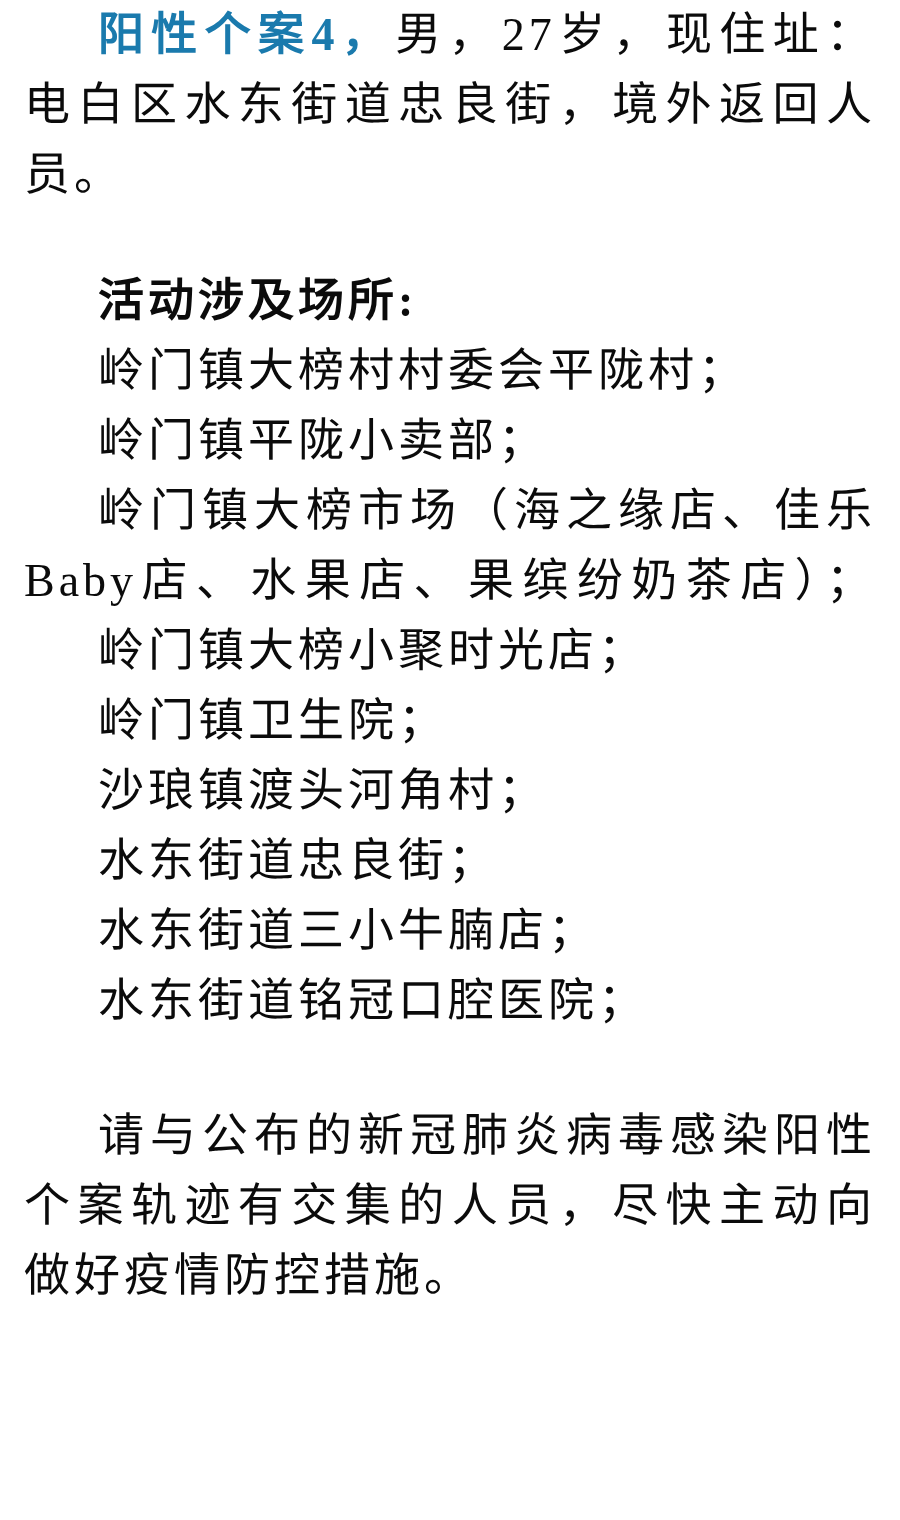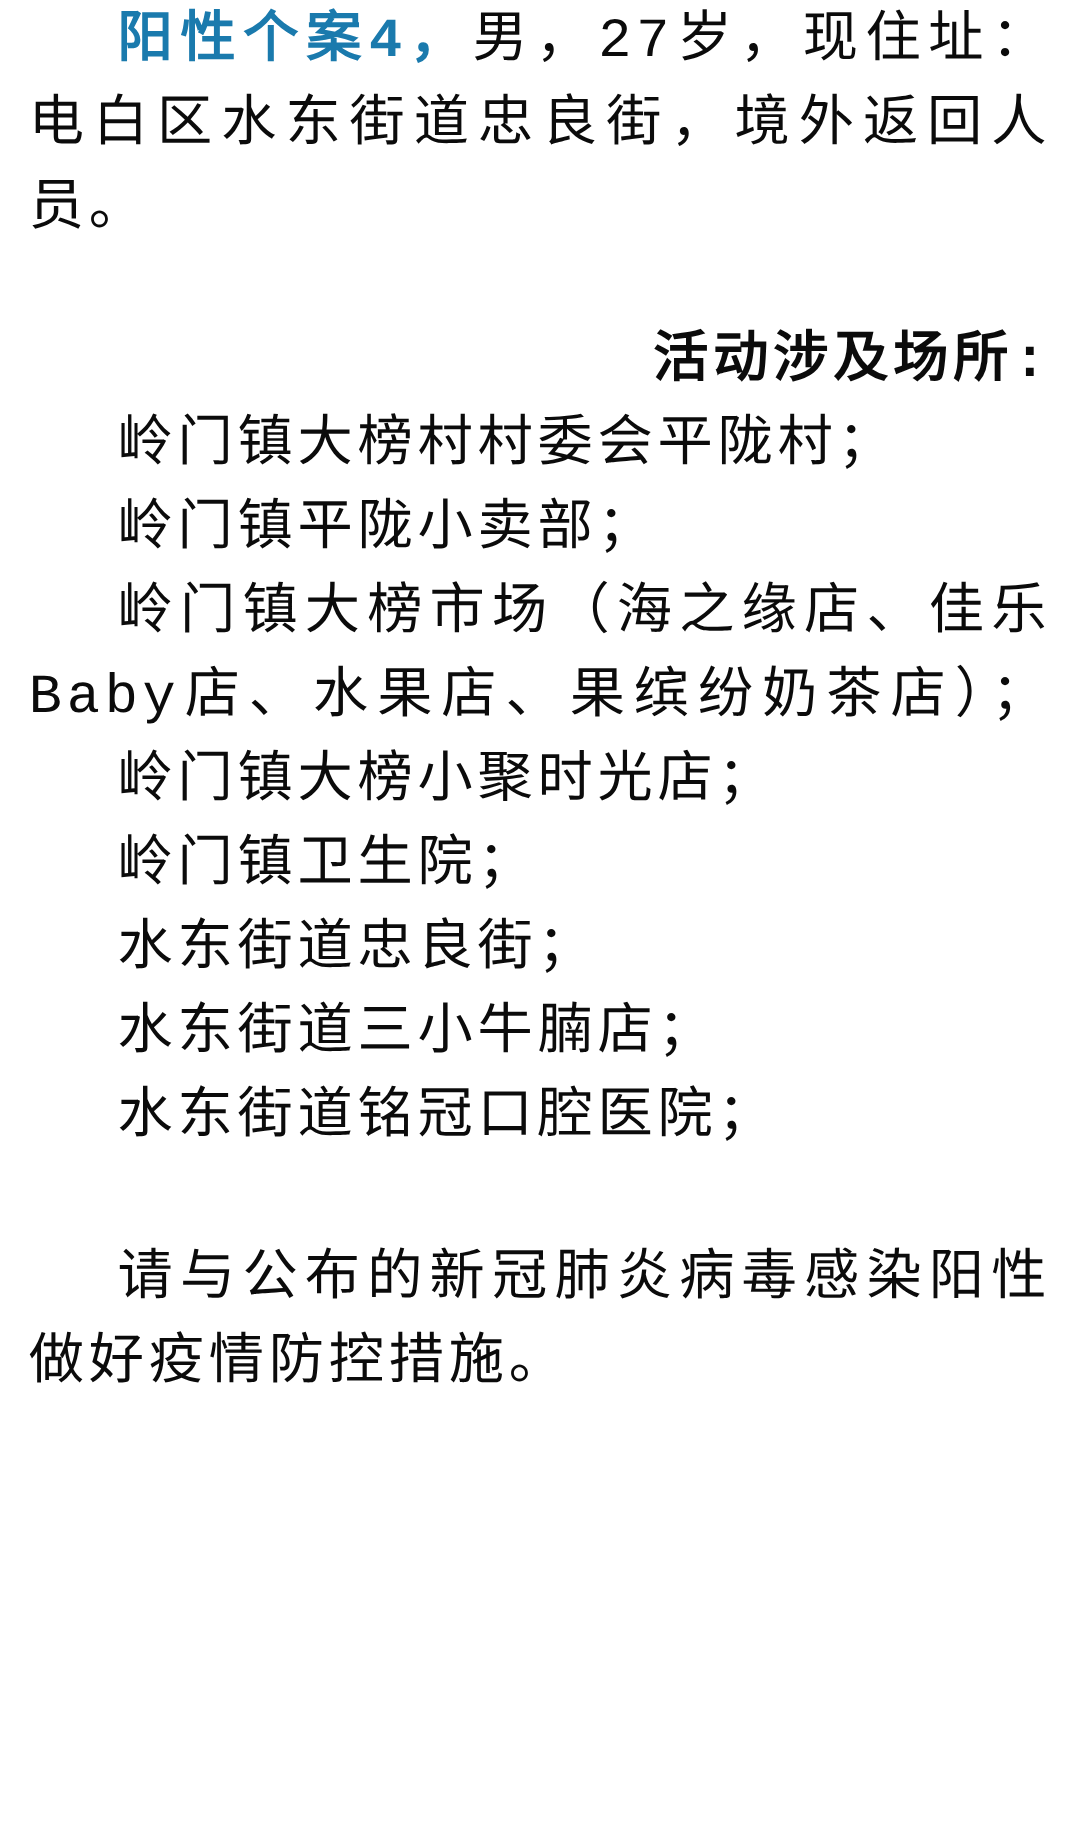--- a/index.html
+++ b/index.html
@@ -5,35 +5,34 @@
   * { margin: 0; padding: 0; box-sizing: border-box; }
   html, body { background: #ffffff; }
   body {
     width: 900px;
     height: 1520px;
     overflow: hidden;
   }
   .page {
     width: 900px;
     padding: 0 24px;
-    font-family: Liberation Mono, monospace;
+    font-family: Liberation Serif, serif;
     font-size: 46px;
     line-height: 70px;
     letter-spacing: 4px;
     color: #0b0b0b;
   }
   .line { text-align: left; }
   
   .indent { padding-left: 74px; }
   
   .stretch { text-align: justify; text-align-last: justify; }
   .heading {
     font-weight: bold;
     margin-top: 56px;
-    text-align: right;
   }
   .case-label {
     color: var(--accent, #1a7aad);
     font-weight: bold;
   }
   .notice-block { margin-top: 65px; }
 </style>
 </head>
 <body>
 
@@ -47,23 +46,25 @@
 
   <div class="line indent heading">活动涉及场所:</div>
 
   <section>
     <div class="line indent">岭门镇大榜村村委会平陇村；</div>
     <div class="line indent">岭门镇平陇小卖部；</div>
     <div class="line indent stretch">岭门镇大榜市场（海之缘店、佳乐</div>
     <div class="line stretch">Baby店、水果店、果缤纷奶茶店）；</div>
     <div class="line indent">岭门镇大榜小聚时光店；</div>
     <div class="line indent">岭门镇卫生院；</div>
+    <div class="line indent">沙琅镇渡头河角村；</div>
     <div class="line indent">水东街道忠良街；</div>
     <div class="line indent">水东街道三小牛腩店；</div>
     <div class="line indent">水东街道铭冠口腔医院；</div>
   </section>
 
   <section class="notice-block">
     <div class="line indent stretch">请与公布的新冠肺炎病毒感染阳性</div>
+    <div class="line stretch">个案轨迹有交集的人员，尽快主动向</div>
     <div class="line">做好疫情防控措施。</div>
   </section>
 
 </div>
 
 </body></html>

